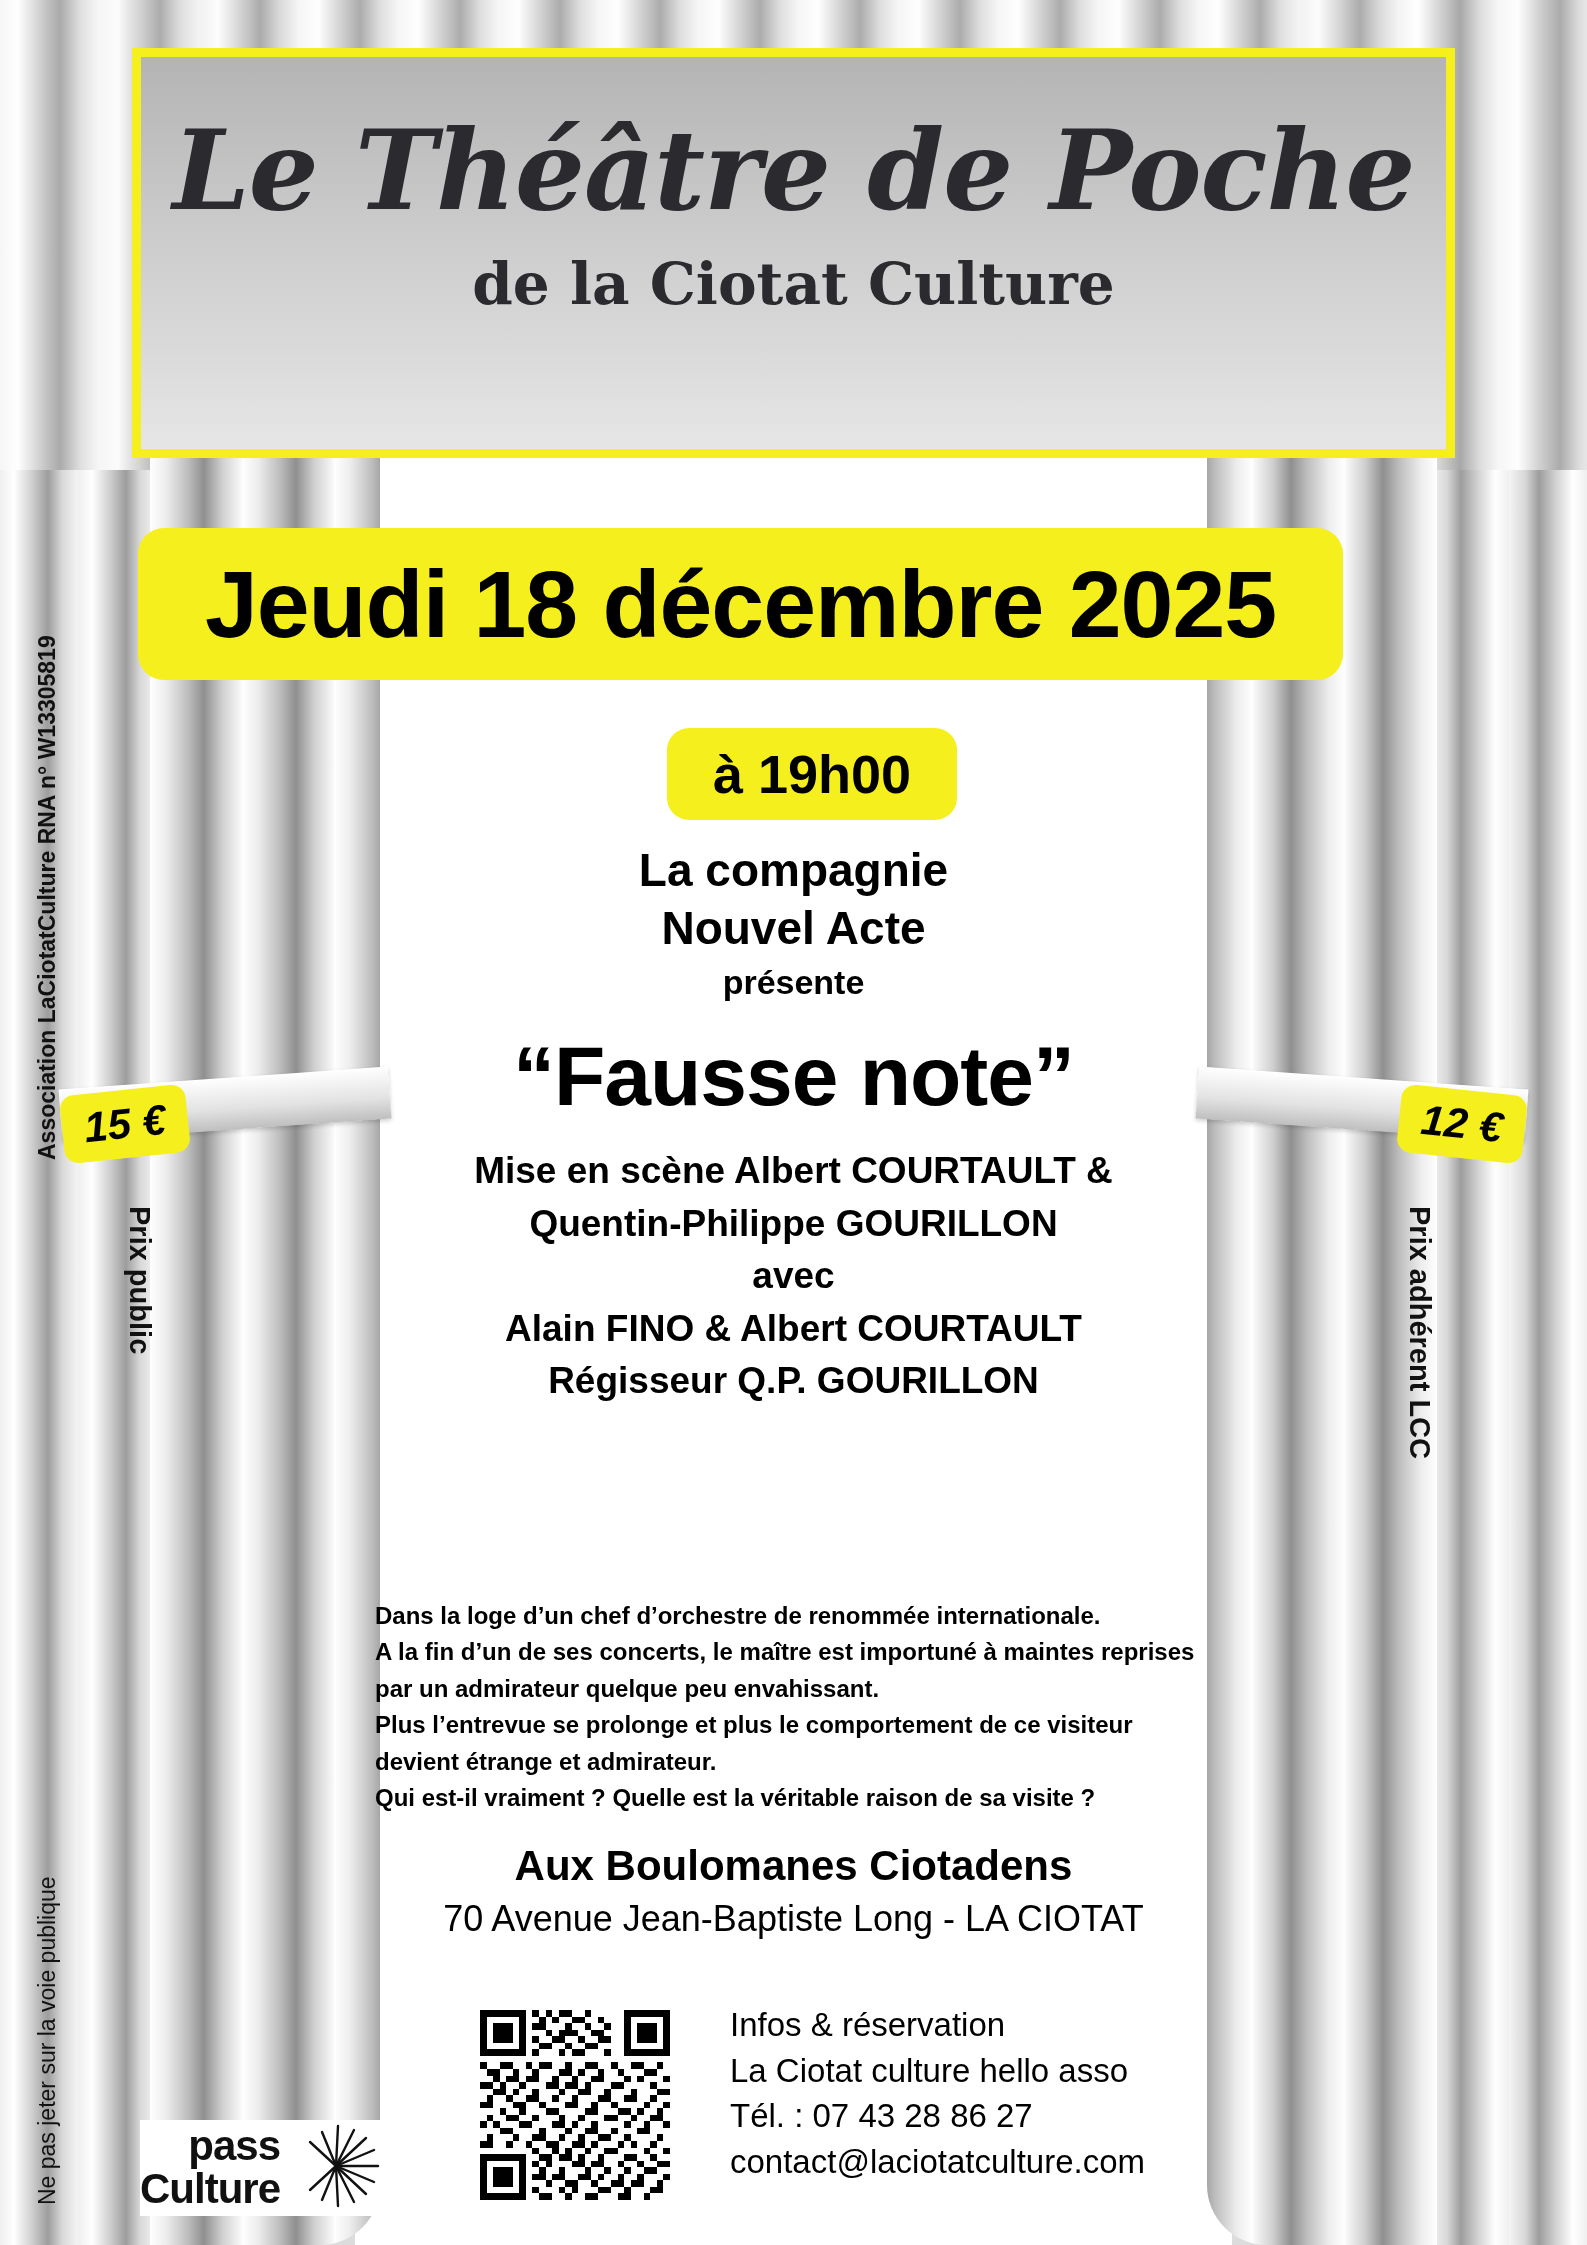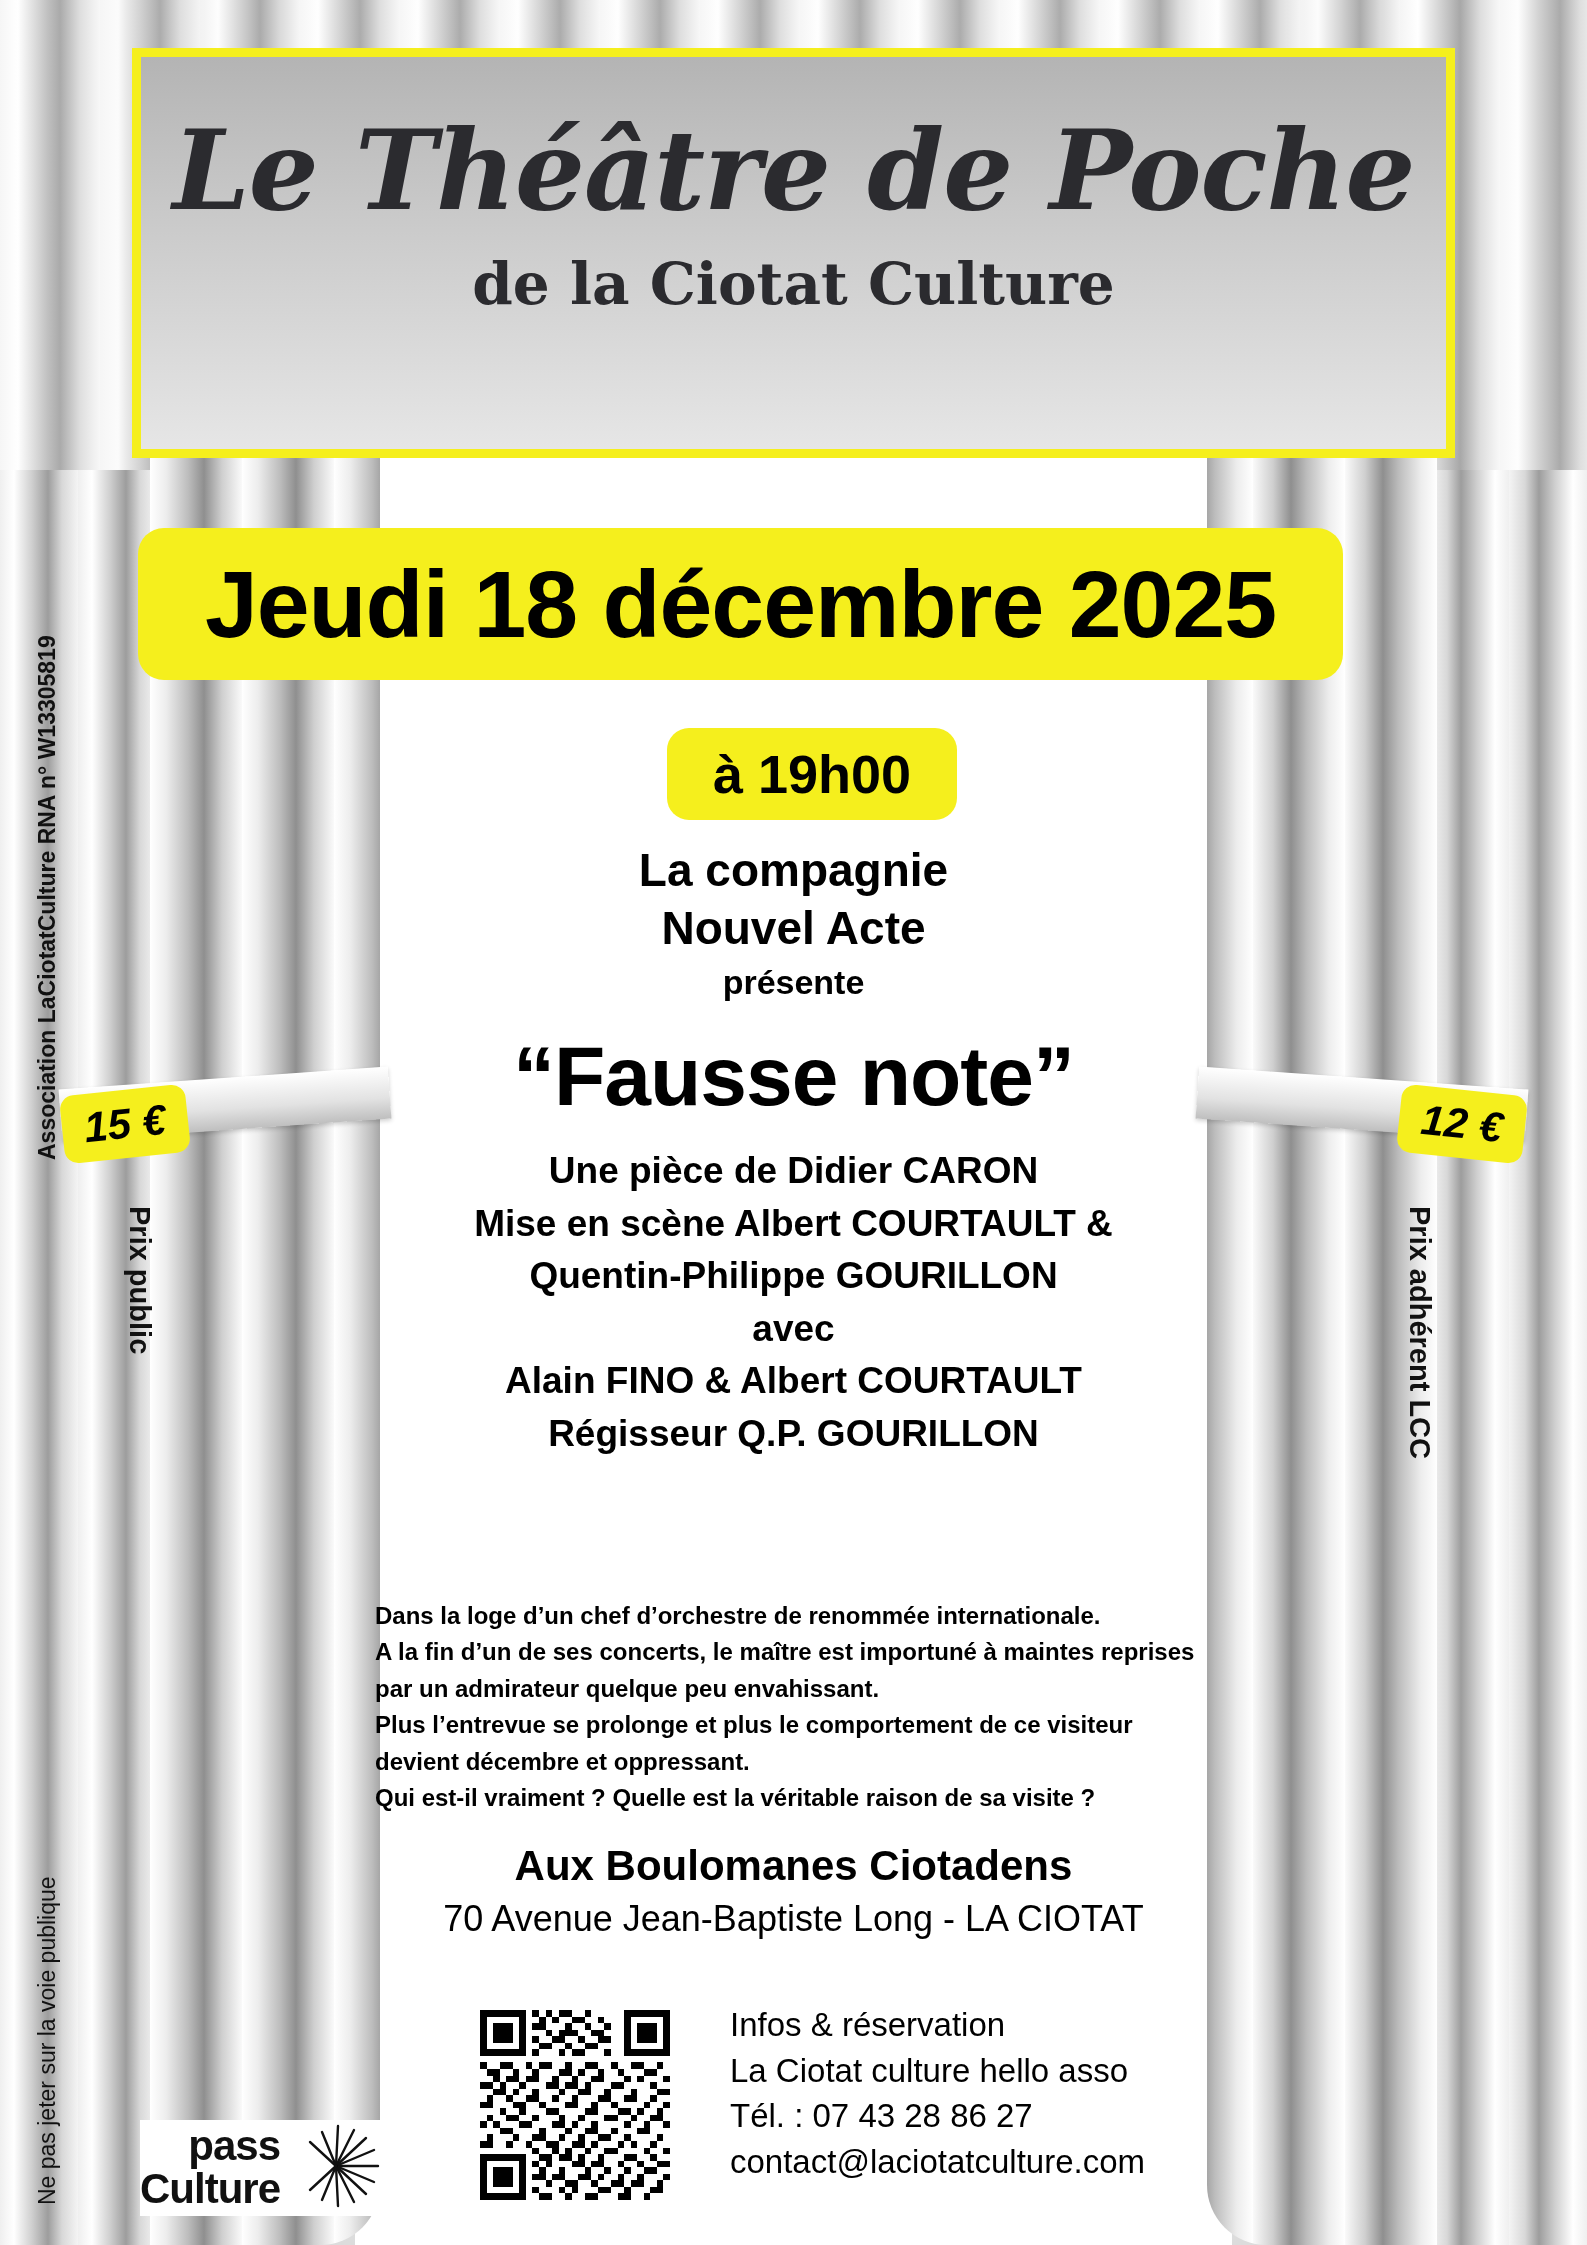--- a/index.html
+++ b/index.html
@@ -339,35 +339,34 @@
   <div class="time-pill">
     <span>à 19h00</span>
   </div>
 
   <div class="center-col">
     <div class="company">La compagnie</div>
     <div class="company">Nouvel Acte</div>
     <div class="presente">présente</div>
     <div class="play-title">“Fausse note”</div>
     <div class="credits">
-      <div>Une pièce de Didier CARON</div>
       <div>Mise en scène Albert COURTAULT &amp;</div>
       <div>Quentin-Philippe GOURILLON</div>
       <div>avec</div>
       <div>Alain FINO &amp; Albert COURTAULT</div>
       <div>Régisseur Q.P. GOURILLON</div>
     </div>
   </div>
 
   <div class="synopsis">
     <div>Dans la loge d’un chef d’orchestre de renommée internationale.</div>
     <div>A la fin d’un de ses concerts, le maître est importuné à maintes reprises</div>
     <div>par un admirateur quelque peu envahissant.</div>
     <div>Plus l’entrevue se prolonge et plus le comportement de ce visiteur</div>
-    <div>devient décembre et oppressant.</div>
+    <div>devient étrange et admirateur.</div>
     <div>Qui est-il vraiment ? Quelle est la véritable raison de sa visite ?</div>
   </div>
 
   <div class="venue">
     <div class="venue-name">Aux Boulomanes Ciotadens</div>
     <div class="venue-addr">70 Avenue Jean-Baptiste Long - LA CIOTAT</div>
   </div>
 
   <div class="qr">
     <svg width="190" height="190" viewBox="0 0 29 29" shape-rendering="crispEdges" aria-hidden="true">

